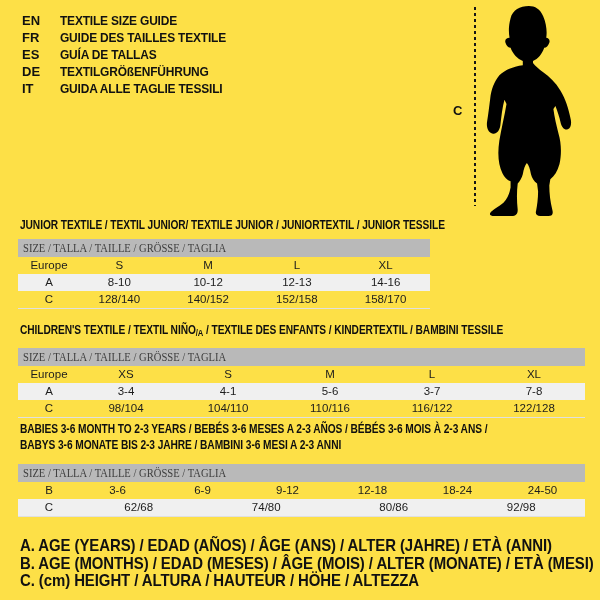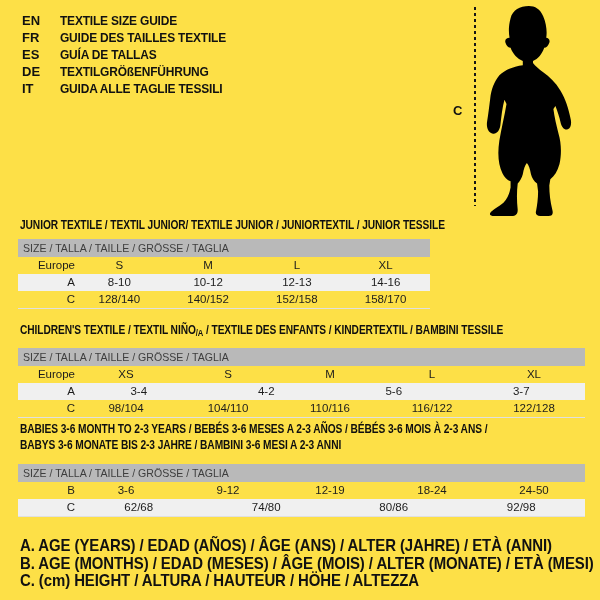--- a/index.html
+++ b/index.html
@@ -20,25 +20,25 @@
   }
   .c-label{position:absolute;left:5px;top:99px;font-weight:700;font-size:13px;color:#111;}
   .baby-svg{position:absolute;left:36px;top:0;width:98px;height:212px;}
   
   .table-title{
     position:absolute;left:20px;font-weight:700;font-size:12px;color:#0f0f0f;
     white-space:nowrap;transform:scaleX(0.85);transform-origin:left top;line-height:16px;letter-spacing:-0.1px;
   }
   .subscript{font-size:9px;vertical-align:-2px;}
   .size-table{position:absolute;left:18px;border-bottom:1px solid #e0e0e0;}
-  .band{background:#b9b9b9;height:18px;line-height:18px;padding-left:5px;font-size:11.5px;color:#3d3d3d;white-space:nowrap;}
+  .band{background:#b9b9b9;height:18px;line-height:18px;padding-left:5px;font-size:11.5px;color:#3d3d3d;white-space:nowrap;font-family:Liberation Serif, serif;}
   .band-text{display:inline-block;transform:scaleX(0.92);transform-origin:left center;}
   .trow{display:flex;height:17px;line-height:17px;font-size:11.5px;color:#1c1c1c;}
   .trow.shaded{background:#f0f0f0;}
-  .cell-label{width:52px;padding-left:5px;text-align:right;}
+  .cell-label{width:52px;padding-left:5px;text-align:center;}
   .cell-val{flex:1;text-align:center;}
   .t1-title{top:217px;} .t1-table{top:239px;width:412px;}
   .t2-title{top:322px;} .t2-table{top:348px;width:567px;}
   .t3-title{top:421px;} .t3-table{top:464px;width:567px;}
   
   .legend{position:absolute;left:20px;top:537px;font-weight:700;font-size:17px;line-height:17.5px;color:#111;}
   .legend-line{white-space:nowrap;transform:scaleX(0.88);transform-origin:left center;letter-spacing:-0.1px;}
 </style>
 </head>
 <body>
@@ -129,23 +129,24 @@
       <span class="cell-label">Europe</span>
       <span class="cell-val">XS</span>
       <span class="cell-val">S</span>
       <span class="cell-val">M</span>
       <span class="cell-val">L</span>
       <span class="cell-val">XL</span>
     </div>
     <div class="trow shaded">
       <span class="cell-label">A</span>
       <span class="cell-val">3-4</span>
-      <span class="cell-val">4-2</span>
+      <span class="cell-val">4-1</span>
       <span class="cell-val">5-6</span>
       <span class="cell-val">3-7</span>
+      <span class="cell-val">7-8</span>
     </div>
     <div class="trow">
       <span class="cell-label">C</span>
       <span class="cell-val">98/104</span>
       <span class="cell-val">104/110</span>
       <span class="cell-val">110/116</span>
       <span class="cell-val">116/122</span>
       <span class="cell-val">122/128</span>
     </div>
   </div>
@@ -154,22 +155,23 @@
     <div>BABIES 3-6 MONTH TO 2-3 YEARS / BEBÉS 3-6 MESES A 2-3 AÑOS / BÉBÉS 3-6 MOIS À 2-3 ANS /</div>
     <div>BABYS 3-6 MONATE BIS 2-3 JAHRE / BAMBINI 3-6 MESI A 2-3 ANNI</div>
   </div>
   <div class="size-table t3-table">
     <div class="band">
       <span class="band-text">SIZE / TALLA / TAILLE / GRÖSSE / TAGLIA</span>
     </div>
     <div class="trow">
       <span class="cell-label">B</span>
       <span class="cell-val">3-6</span>
+      <span class="cell-val">6-9</span>
       <span class="cell-val">9-12</span>
-      <span class="cell-val">12-19</span>
+      <span class="cell-val">12-18</span>
       <span class="cell-val">18-24</span>
       <span class="cell-val">24-50</span>
     </div>
     <div class="trow shaded">
       <span class="cell-label">C</span>
       <span class="cell-val">62/68</span>
       <span class="cell-val">74/80</span>
       <span class="cell-val">80/86</span>
       <span class="cell-val">92/98</span>
     </div>

